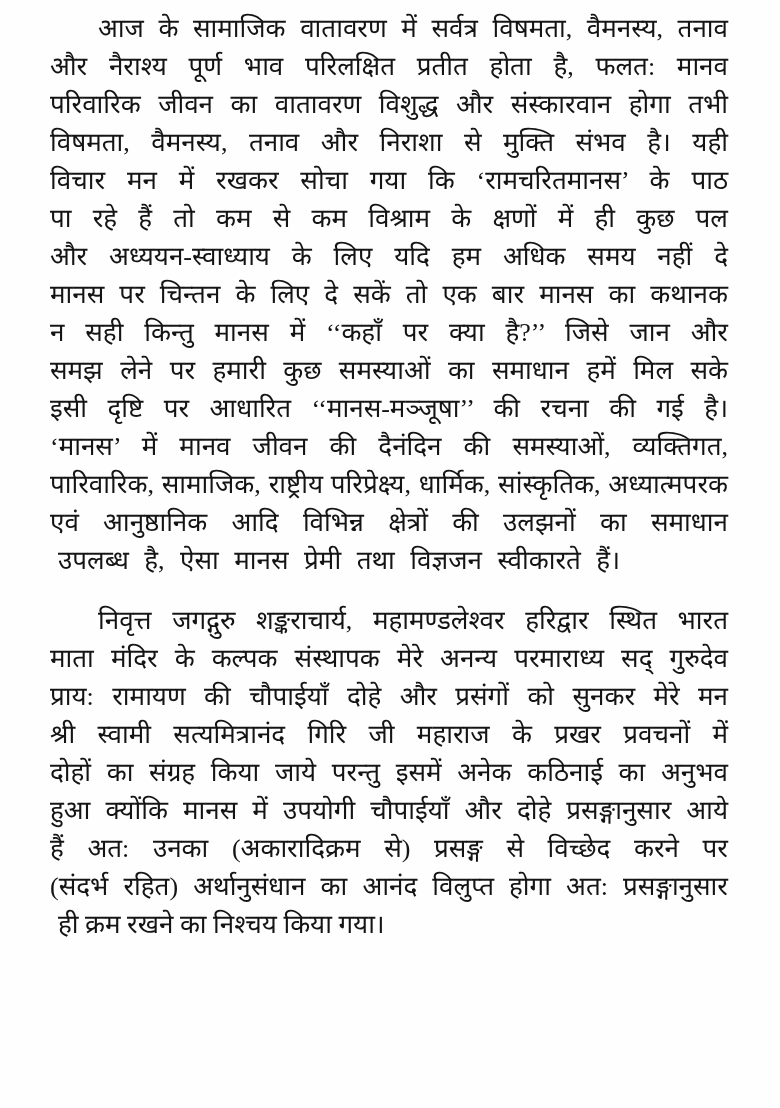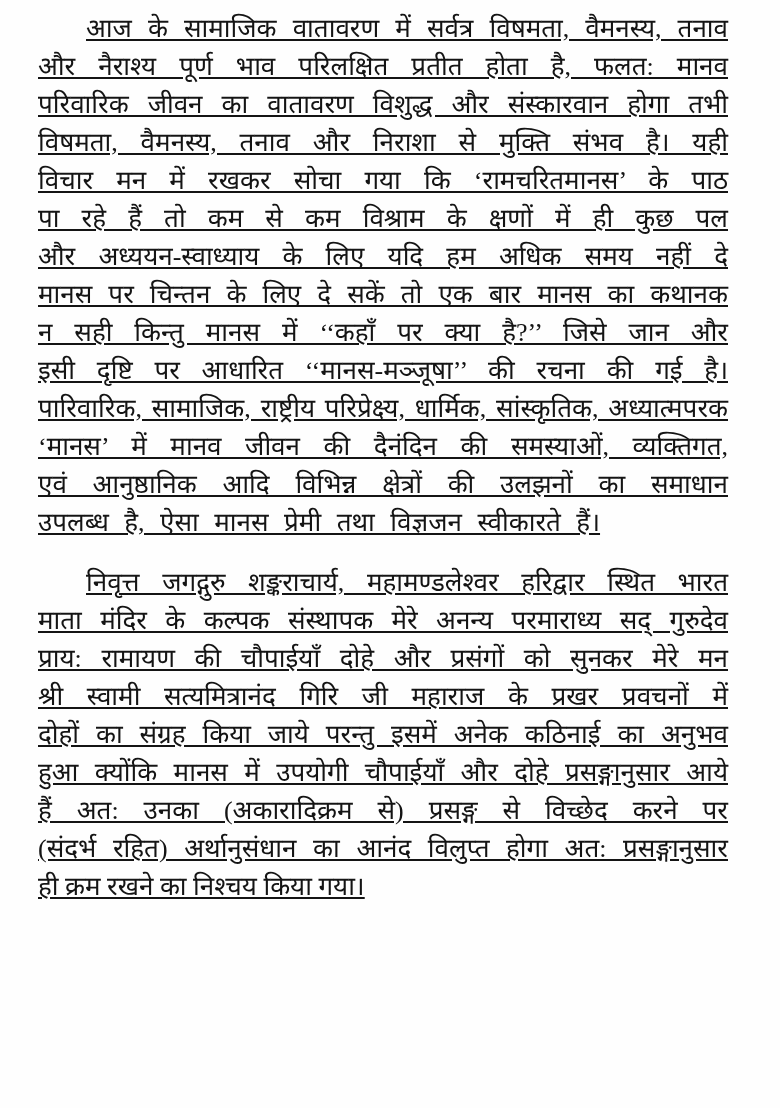--- a/index.html
+++ b/index.html
@@ -10,64 +10,65 @@
   .page {
     position: relative;
     box-sizing: border-box;
     width: 780px;
     height: 1108px;
     margin: 0 auto;
     background: #fefefe;
     color: #141414;
     font-family: "Liberation Serif", "DejaVu Serif", serif;
     font-size: 26px;
-    padding: 10px 52px 0 38px;
+    padding: 10px 52px 0 50px;
     overflow: hidden;
-    text-decoration: underline;
   }
   .paragraph {
     margin: 0;
   }
   .paragraph + .paragraph {
     margin-top: 22px;
   }
   .line {
     line-height: 38px;
     min-height: 38px;
     text-align: justify;
     text-align-last: justify;
   }
   .line.first {
     text-indent: 48px;
   }
   .line.last {
     text-align-last: left;
+    margin-left: 8px;
   }
   .line.last.spread {
     word-spacing: 9px;
   }
 </style>
 </head>
 <body>
 
 <div class="page">
   <div id="page-text">
       <div class="paragraph">
         <div class="line first">आज के सामाजिक वातावरण में सर्वत्र विषमता, वैमनस्य, तनाव</div>
         <div class="line">और नैराश्य पूर्ण भाव परिलक्षित प्रतीत होता है, फलत: मानव</div>
         <div class="line">परिवारिक जीवन का वातावरण विशुद्ध और संस्कारवान होगा तभी</div>
         <div class="line">विषमता, वैमनस्य, तनाव और निराशा से मुक्ति संभव है। यही</div>
         <div class="line">विचार मन में रखकर सोचा गया कि ‘रामचरितमानस’ के पाठ</div>
         <div class="line">पा रहे हैं तो कम से कम विश्राम के क्षणों में ही कुछ पल</div>
         <div class="line">और अध्ययन-स्वाध्याय के लिए यदि हम अधिक समय नहीं दे</div>
         <div class="line">मानस पर चिन्तन के लिए दे सकें तो एक बार मानस का कथानक</div>
         <div class="line">न सही किन्तु मानस में ‘‘कहाँ पर क्या है?’’ जिसे जान और</div>
+        <div class="line">समझ लेने पर हमारी कुछ समस्याओं का समाधान हमें मिल सके</div>
         <div class="line">इसी दृष्टि पर आधारित ‘‘मानस-मञ्जूषा’’ की रचना की गई है।</div>
+        <div class="line">‘मानस’ में मानव जीवन की दैनंदिन की समस्याओं, व्यक्तिगत,</div>
         <div class="line">पारिवारिक, सामाजिक, राष्ट्रीय परिप्रेक्ष्य, धार्मिक, सांस्कृतिक, अध्यात्मपरक</div>
-        <div class="line">‘मानस’ में मानव जीवन की दैनंदिन की समस्याओं, व्यक्तिगत,</div>
         <div class="line">एवं आनुष्ठानिक आदि विभिन्न क्षेत्रों की उलझनों का समाधान</div>
         <div class="line last spread">उपलब्ध है, ऐसा मानस प्रेमी तथा विज्ञजन स्वीकारते हैं।</div>
       </div>
       <div class="paragraph">
         <div class="line first">निवृत्त जगद्गुरु शङ्कराचार्य, महामण्डलेश्वर हरिद्वार स्थित भारत</div>
         <div class="line">माता मंदिर के कल्पक संस्थापक मेरे अनन्य परमाराध्य सद् गुरुदेव</div>
         <div class="line">प्राय: रामायण की चौपाईयाँ दोहे और प्रसंगों को सुनकर मेरे मन</div>
         <div class="line">श्री स्वामी सत्यमित्रानंद गिरि जी महाराज के प्रखर प्रवचनों में</div>
         <div class="line">दोहों का संग्रह किया जाये परन्तु इसमें अनेक कठिनाई का अनुभव</div>
         <div class="line">हुआ क्योंकि मानस में उपयोगी चौपाईयाँ और दोहे प्रसङ्गानुसार आये</div>

